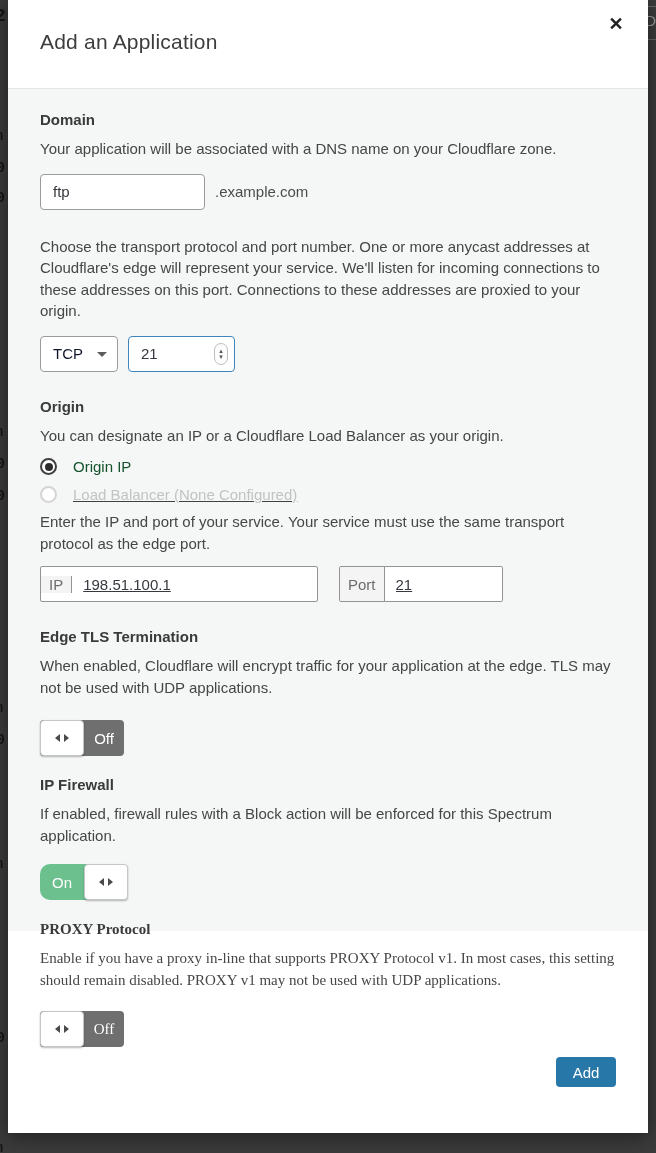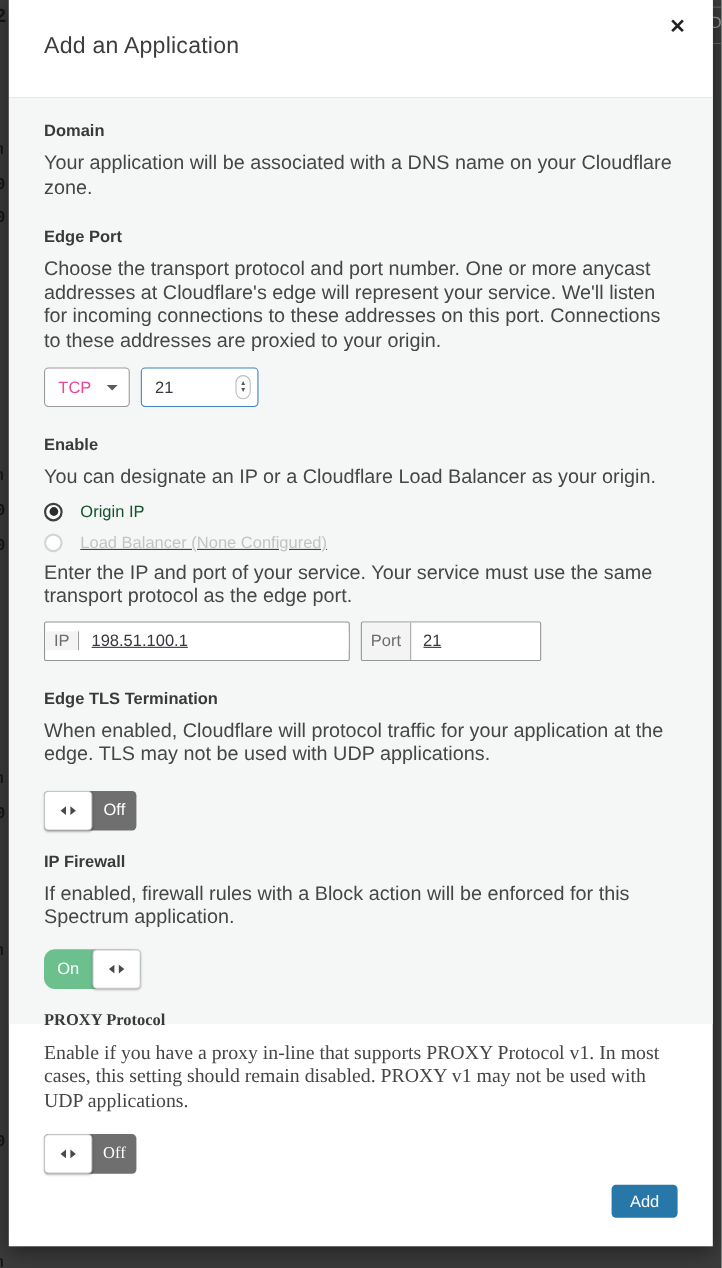--- a/index.html
+++ b/index.html
@@ -70,21 +70,21 @@
   }
 
   .section { margin-bottom:26px; }
   .section-heading {
     font-size:15px;
     font-weight:700;
     color:#3a3a3a;
     margin-bottom:10px;
   }
   .section-desc {
-    font-size:18px;
+    font-size:15px;
     line-height:21.5px;
     color:#464646;
     margin-bottom:14px;
   }
 
   
   .text-input {
     height:36px;
     border:1px solid #9b9b9b;
     border-radius:4px;
@@ -100,21 +100,21 @@
   .domain-input { width:165px; }
   .domain-suffix { margin-left:10px; font-size:15px; color:#4c4c4c; }
 
   .select {
     width:78px; height:36px;
     border:1px solid #9b9b9b;
     border-radius:4px;
     background:#fff;
     display:flex; align-items:center;
     padding:0 10px 0 12px;
-    font-size:15px; color:#ec4899;
+    font-size:15px; color:#0f172a;
     cursor:pointer;
   }
   .select-value { flex:1; }
   .chevron-down {
     width:0; height:0;
     border:5px solid transparent;
     border-top-color:#5c5c5c;
     margin-top:6px;
   }
 
@@ -169,21 +169,21 @@
   .radio-label.disabled { color:#c3c3c3; }
 
   .addon-group {
     display:flex;
     height:36px;
     border:1px solid #949494;
     border-radius:2px;
     background:#fff;
     overflow:hidden;
   }
-  .addon-group.ip { width:278px; margin-right:10px;align-items:center; }
+  .addon-group.ip { width:278px; margin-right:21px;align-items:center; }
   .addon-group.port { width:164px; }
   .addon {
     display:flex; align-items:center; justify-content:center;
     background:#f4f4f4;
     border-right:1px solid #949494;
     color:#6d6d6d;
     font-size:15px;
     padding:0 8px;
     flex-shrink:0;
   }
@@ -264,42 +264,45 @@
   <div class="modal-header">
     <h1 class="modal-title">Add an Application</h1>
     <button class="close-btn">✕</button>
   </div>
 
   <div class="modal-body">
 
     <div class="section">
       <div class="section-heading">Domain</div>
       <div class="section-desc">Your application will be associated with a DNS name on your Cloudflare zone.</div>
+      <div class="row">
+        <input class="text-input domain-input" value="ftp" style="">
+        <span class="domain-suffix">.example.com</span>
+      </div>
     </div>
 
     <div class="section">
-      <div class="section-heading">Edge Port</div>
       <div class="section-desc">Choose the transport protocol and port number. One or more anycast addresses at Cloudflare's edge will represent your service. We'll listen for incoming connections to these addresses on this port. Connections to these addresses are proxied to your origin.</div>
       <div class="row">
         <div class="select">
           <span class="select-value">TCP</span>
           <span class="chevron-down"></span>
         </div>
         <div class="number-input">
           <input value="21" style="">
           <span class="stepper">
               <span>▴</span>
               <span>▾</span>
             </span>
         </div>
       </div>
     </div>
 
     <div class="section">
-      <div class="section-heading">Enable</div>
+      <div class="section-heading">Origin</div>
       <div class="section-desc" style="margin-bottom:12px;">You can designate an IP or a Cloudflare Load Balancer as your origin.</div>
 
       <label class="radio-row">
         <span class="radio checked"></span>
         <span class="radio-label">Origin IP</span>
       </label>
       <label class="radio-row" style="margin-bottom:8px;text-decoration:underline;">
         <span class="radio disabled"></span>
         <span class="radio-label disabled">Load Balancer (None Configured)</span>
       </label>
@@ -313,21 +316,21 @@
         </div>
         <div class="addon-group port">
           <span class="addon">Port</span>
           <input value="21" style="">
         </div>
       </div>
     </div>
 
     <div class="section" style="margin-bottom:20px;">
       <div class="section-heading">Edge TLS Termination</div>
-      <div class="section-desc" style="margin-bottom:18px;">When enabled, Cloudflare will protocol traffic for your application at the edge. TLS may not be used with UDP applications.</div>
+      <div class="section-desc" style="margin-bottom:18px;">When enabled, Cloudflare will encrypt traffic for your application at the edge. TLS may not be used with UDP applications.</div>
       <div class="toggle off">
         <span class="toggle-handle">
             <span class="tri tri-left"></span>
             <span class="tri tri-right"></span>
           </span>
         <span class="toggle-label">Off</span>
       </div>
     </div>
 
     <div class="section" style="margin-bottom:21px;">

